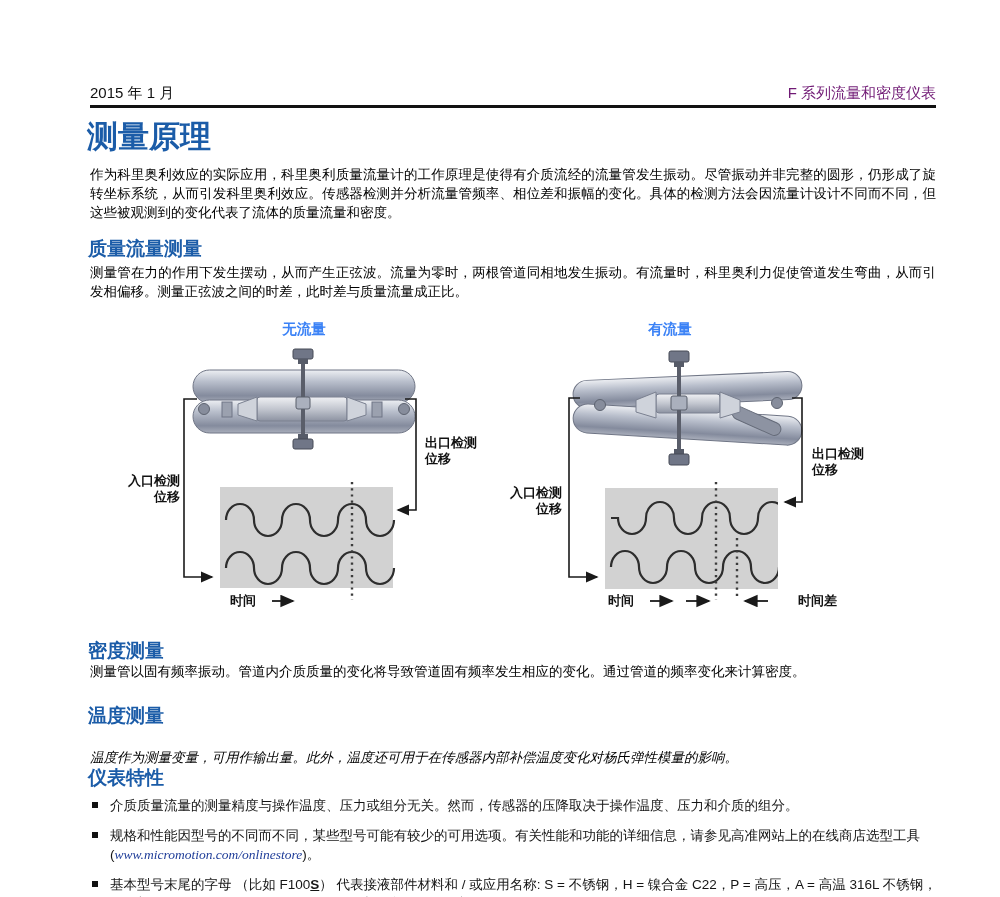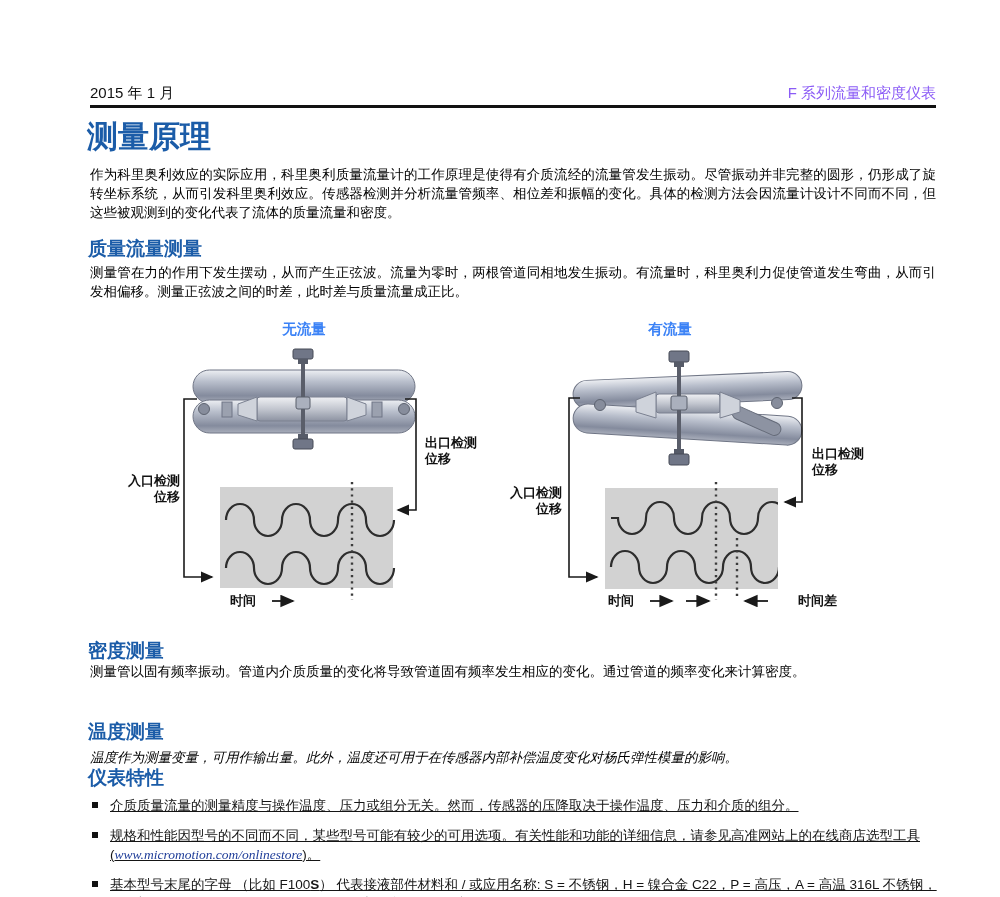--- a/index.html
+++ b/index.html
@@ -2,32 +2,32 @@
 <html><head>
 <meta charset="utf-8">
 <style>
   html,body{margin:0;padding:0;background:#fff;}
   .page{
     position:relative;width:1000px;height:897px;background:#ffffff;
     font-family:"Liberation Sans",sans-serif;color:#1a1a1a;overflow:hidden;
   }
   
   .hdr-date{position:absolute;left:90px;top:84px;font-size:15px;color:#111;}
-  .hdr-product{position:absolute;right:64px;top:84px;font-size:15px;color:#8b5cf6;}
+  .hdr-product{position:absolute;right:64px;top:84px;font-size:15px;color:#701a75;}
   .hdr-rule{position:absolute;left:90px;top:105px;width:846px;border-top:3px solid #111;}
   
   .doc-title{position:absolute;left:87px;top:116px;font-size:31px;font-weight:bold;color:#1b5ca8;}
   .sec-h{position:absolute;left:88px;font-size:19px;font-weight:bold;color:#1b5ca8;}
-  .sec-h.mass{top:236px;} .sec-h.dens{top:638px;} .sec-h.temp{top:719px;text-align:center;} .sec-h.feat{top:765px;}
+  .sec-h.mass{top:236px;} .sec-h.dens{top:638px;} .sec-h.temp{top:703px;text-align:center;} .sec-h.feat{top:765px;}
   
   .body-text{position:absolute;left:90px;width:846px;font-size:13.5px;line-height:19px;color:#000000;text-align:justify;}
   .body-text.intro{top:165px;} .body-text.mass{top:263px;} .body-text.dens{top:662px;} .body-text.temp{top:748px;font-style:italic;}
   
   .bullets{position:absolute;left:90px;top:796px;width:848px;}
-  .bullet-item{display:flex;margin-bottom:11px;font-size:13.5px;line-height:19px;color:#151515;text-decoration:underline;}
+  .bullet-item{display:flex;margin-bottom:11px;font-size:13.5px;line-height:19px;color:#151515;}
   .bullet-sq{flex:0 0 auto;width:6px;height:6px;background:#111;margin:6px 12px 0 2px;}
   .url-link{color:#1f3d99;font-style:italic;font-family:"Liberation Serif",serif;}
   .model-s{font-weight:bold;text-decoration:underline;}
   
   .figure{position:absolute;top:318px;}
   .figure.noflow{left:100px;width:400px;height:300px;}
   .figure.flow{left:490px;width:430px;height:300px;}
   .figure svg{position:absolute;left:0;top:0;}
   .fig-title{position:absolute;font-size:14.5px;font-weight:bold;color:#3b82f6;text-align:center;}
   .fig-label{position:absolute;font-size:13px;font-weight:bold;color:#111;line-height:16px;white-space:pre-line;}

